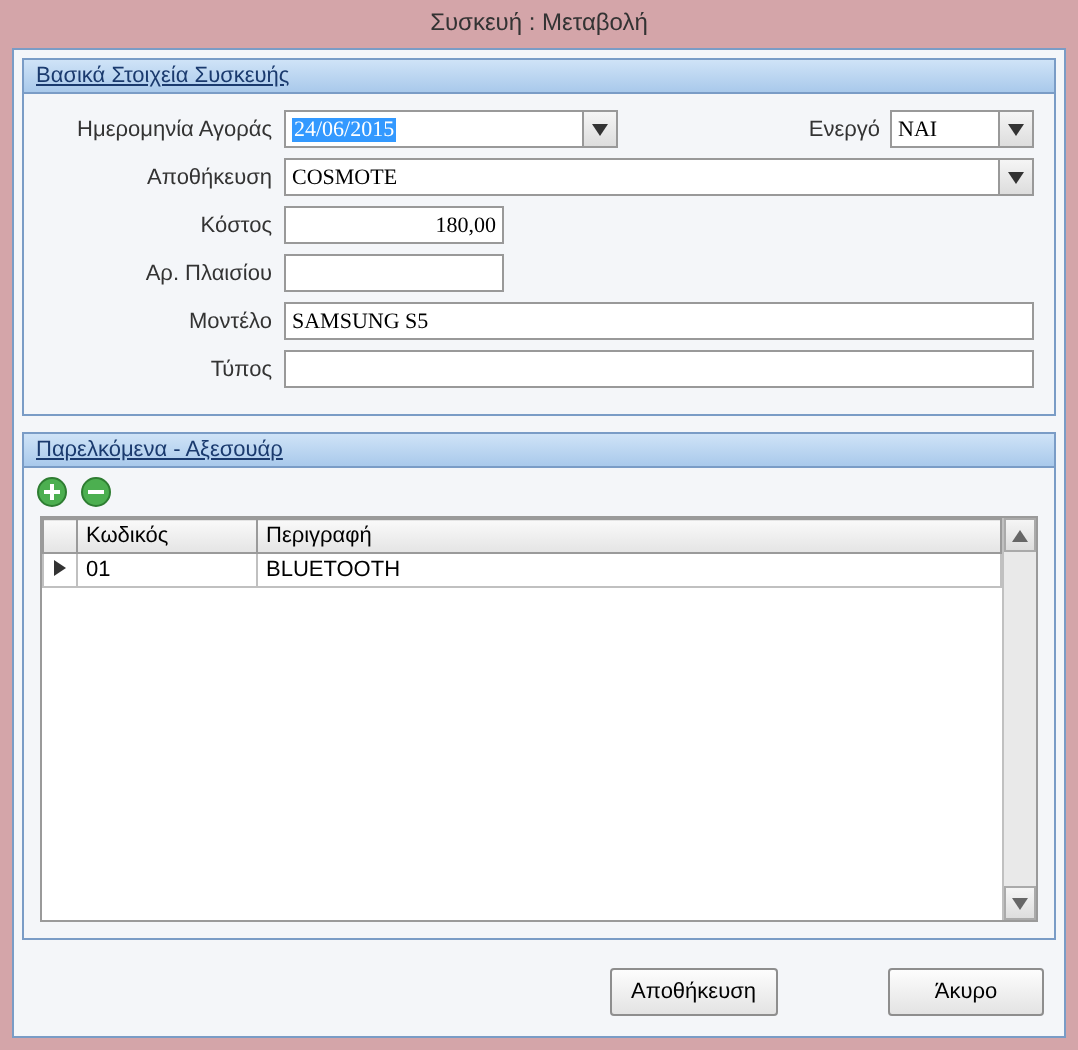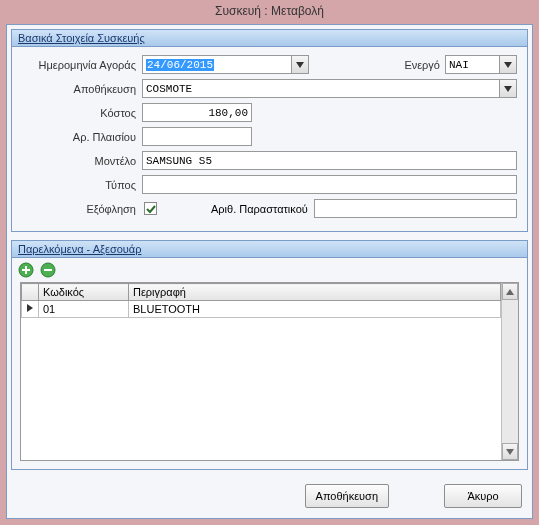--- a/index.html
+++ b/index.html
@@ -71,21 +71,21 @@
       color: #333;
       font-size: 11px;
       flex: 1;
     }
     input[type="text"], .combo {
       border: 1px solid #999;
       background: #fff;
       font-size: 11px;
       height: 19px;
       padding: 1px 3px;
-      font-family: Liberation Mono, monospace;
+      font-family: Liberation Serif, serif;
     }
     .combo-wrapper {
       display: flex;
       align-items: stretch;
     }
     .combo-btn {
       width: 17px;
       height: 19px;
       background: linear-gradient(to bottom, #f5f5f5, #ddd);
       border: 1px solid #999;
@@ -267,31 +267,20 @@
         <div class="form-row">
           <div class="label">Μοντέλο</div>
           <input type="text" style="flex: 1 1 0%;" value="SAMSUNG S5">
         </div>
 
         <div class="form-row">
           <div class="label">Τύπος</div>
           <input type="text" style="flex: 1 1 0%;" value="">
         </div>
 
-        <div class="form-row">
-          <div class="label">Εξόφληση</div>
-          <div class="checkbox">
-            <svg viewBox="0 0 10 10">
-                <path d="M1 5 L4 8 L9 2" stroke="#2a6e2a" stroke-width="2" fill="none"></path>
-              </svg>
-          </div>
-          <div style="width:50px;"></div>
-          <div style="padding-right:4px;">Αριθ. Παραστατικού</div>
-          <input type="text" style="flex: 1 1 0%;" value="">
-        </div>
 
       </div>
     </div>
 
     <div class="panel" style="flex:1;display:flex;flex-direction:column;min-height:0;">
       <div class="panel-header">Παρελκόμενα - Αξεσουάρ</div>
       <div class="acc-body">
 
         <div class="icon-row">
           <div class="icon-btn">

